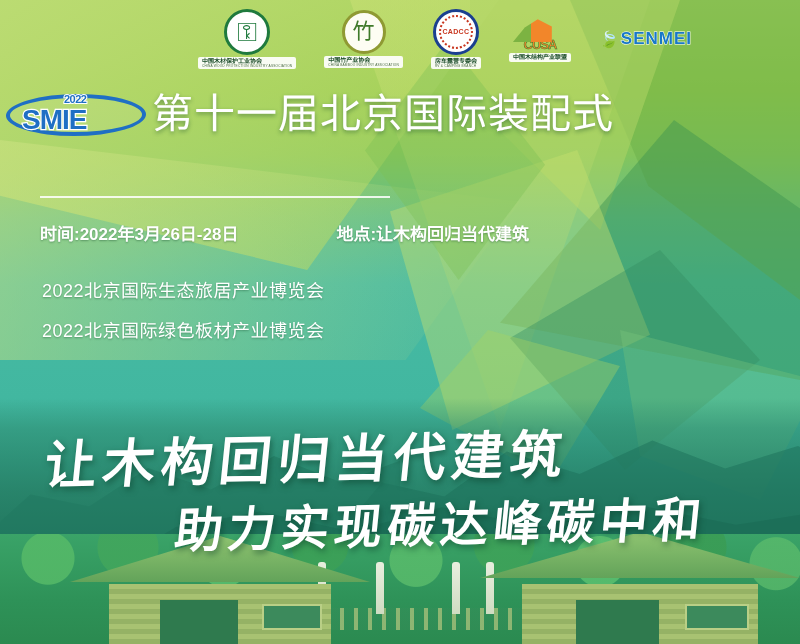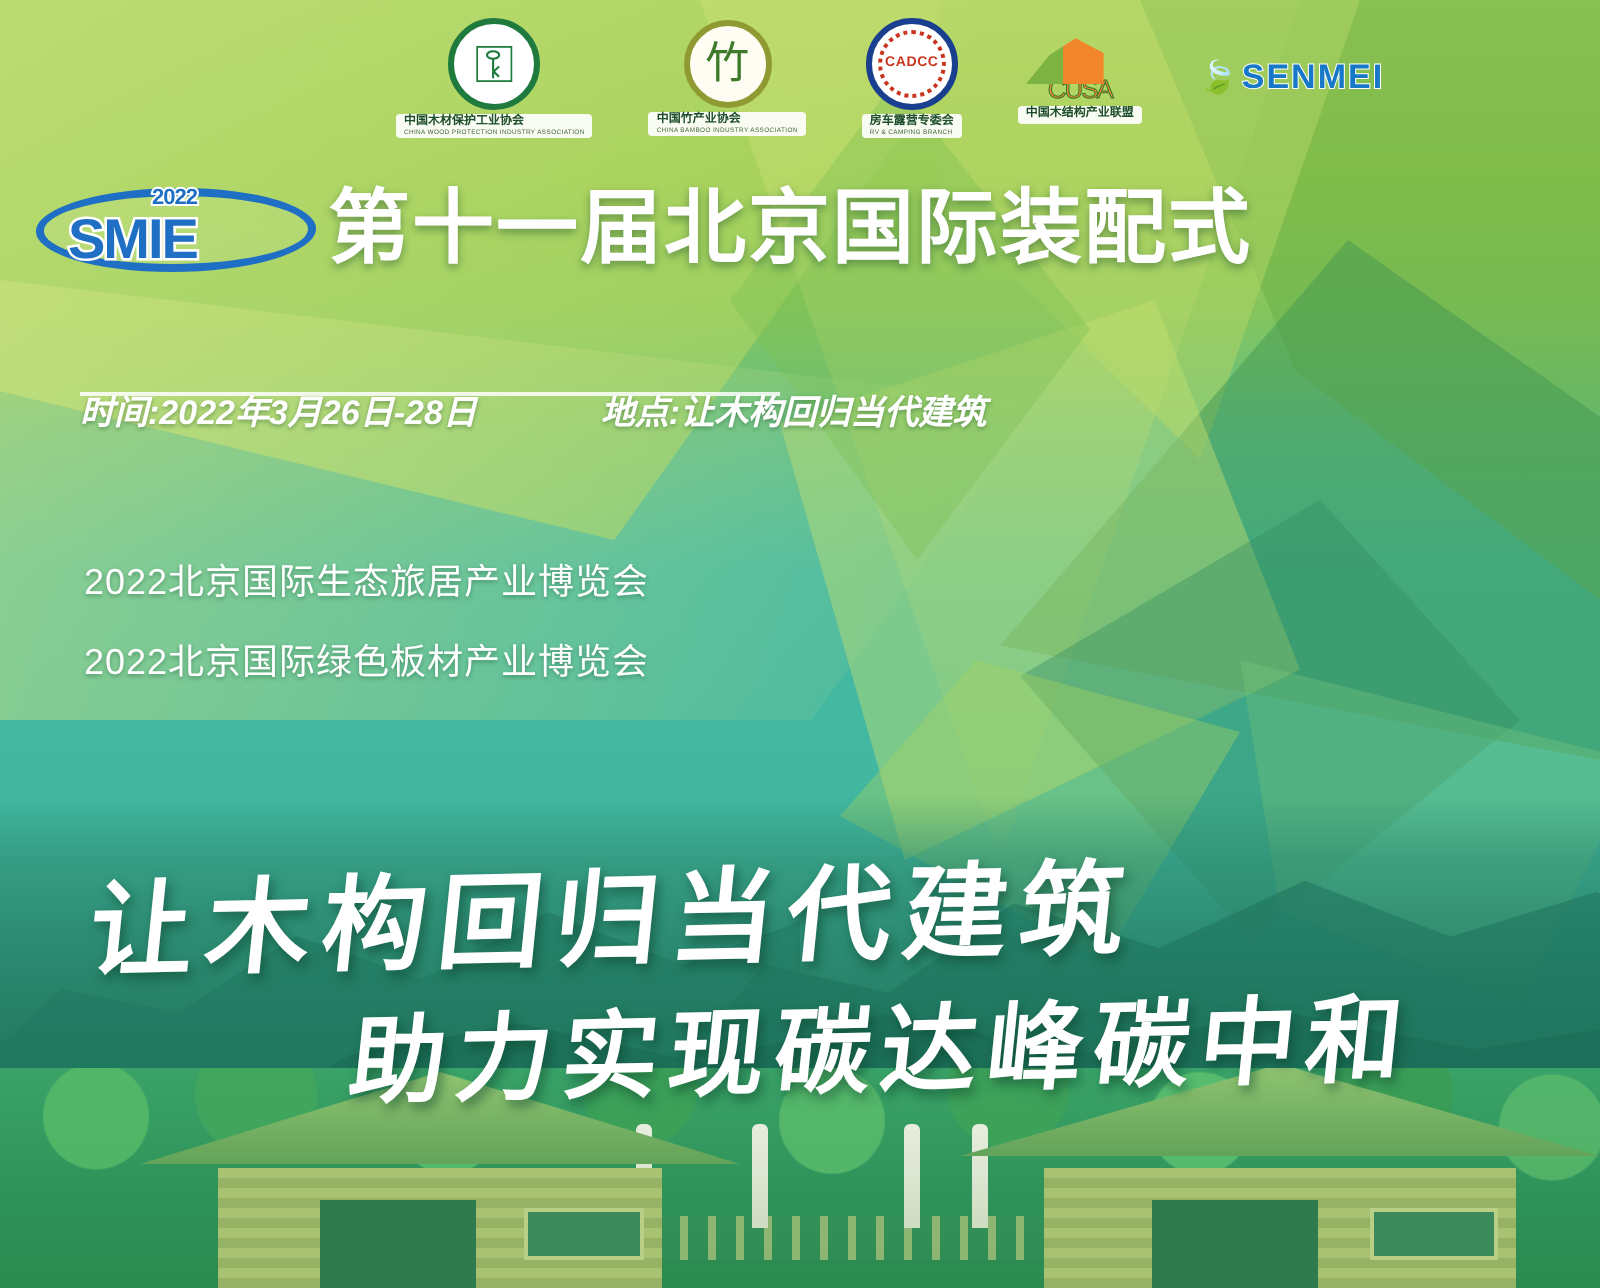--- a/index.html
+++ b/index.html
@@ -108,44 +108,44 @@
   .seal3{width:46px;height:46px;border-radius:50%;background:#fff;border:3px solid #1a3f8f;
         display:flex;align-items:center;justify-content:center;flex-direction:column;}
   .seal3 .ring{width:34px;height:34px;border-radius:50%;border:2px dotted #c8361f;
         display:flex;align-items:center;justify-content:center;}
   .seal3 .txt{font-size:7px;font-weight:bold;color:#c8361f;letter-spacing:.3px;}
   .tree{font-size:26px;color:#1f7a3d;line-height:1;}
   .bamboo{font-size:22px;color:#3f7a2a;line-height:1;}
   .cusa{display:flex;flex-direction:column;align-items:center;}
   .cusa .house{width:54px;height:26px;background:linear-gradient(90deg,#7cb342 0 34%,#f2862a 34% 100%);
         clip-path:polygon(0 100%,22% 44%,46% 12%,72% 40%,72% 100%);}
-  .cusa .word{font-size:13px;font-weight:normal;color:#f2862a;letter-spacing:-1px;
+  .cusa .word{font-size:13px;font-weight:bold;color:#f2862a;letter-spacing:-1px;
         -webkit-text-stroke:.5px #2f7a2e;line-height:1;margin-top:-4px;}
   .senmei{display:flex;align-items:center;gap:2px;}
   .senmei .leaf{font-size:16px;color:#4caf50;}
   .senmei .word{font-size:17px;font-weight:bold;color:#1878c8;letter-spacing:1px;
         -webkit-text-stroke:1px #ffffff;paint-order:stroke fill;}
 
   
-  .title-wrap{position:absolute;left:0;top:92px;width:100%;padding:0 18px;}
+  .title-wrap{position:absolute;left:0;top:92px;width:100%;padding:0 6px;}
   .t-line1{display:flex;align-items:center;gap:6px;}
   .smie{position:relative;width:140px;height:46px;flex:0 0 auto;}
   .smie .ellipse{position:absolute;inset:2px 0;border:4px solid #1f6fc4;border-radius:50%;
         background:rgba(255,255,255,.08);transform:skewX(-6deg);}
   .smie .word{position:absolute;left:16px;top:12px;font-size:28px;font-weight:bold;
         color:#1f6fc4;letter-spacing:-1px;-webkit-text-stroke:2.5px #ffffff;paint-order:stroke fill;}
   .smie .yr{position:absolute;left:58px;top:1px;font-size:11px;font-weight:bold;color:#1f6fc4;
         -webkit-text-stroke:2px #fff;paint-order:stroke fill;letter-spacing:-.5px;}
-  .t1,.t2{font-size:41px;font-weight:bold;color:#ffffff;letter-spacing:1px;line-height:1.06;
+  .t1,.t2{font-size:41px;font-weight:normal;color:#ffffff;letter-spacing:1px;line-height:1.06;
         text-shadow:0 2px 4px rgba(20,70,40,.45);white-space:nowrap;text-align:right;}
   .t2{margin-top:2px;font-size:41px;letter-spacing:1.5px;padding-left:2px;}
 
   .rule{position:absolute;left:40px;top:196px;width:350px;height:2px;background:rgba(255,255,255,.85);}
-  .meta{position:absolute;left:40px;top:192px;display:flex;gap:62px;
-        font-size:17px;color:#ffffff;font-weight:bold;text-shadow:0 1px 2px rgba(20,70,40,.4);font-style:italic;}
+  .meta{position:absolute;left:40px;top:220px;display:flex;gap:98px;
+        font-size:17px;color:#ffffff;font-weight:bold;text-shadow:0 1px 2px rgba(20,70,40,.4);}
 
   
   .concurrent{position:absolute;left:42px;top:262px;}
   .c-head{font-size:22px;font-weight:bold;color:#ffffff;letter-spacing:1px;
         text-shadow:0 2px 3px rgba(20,70,40,.45);}
   .c-item{font-size:18px;color:#ffffff;margin-top:14px;letter-spacing:.5px;
         text-shadow:0 1px 2px rgba(20,70,40,.4);}
 
   
   .slogan{position:absolute;color:#ffffff;font-weight:bold;

